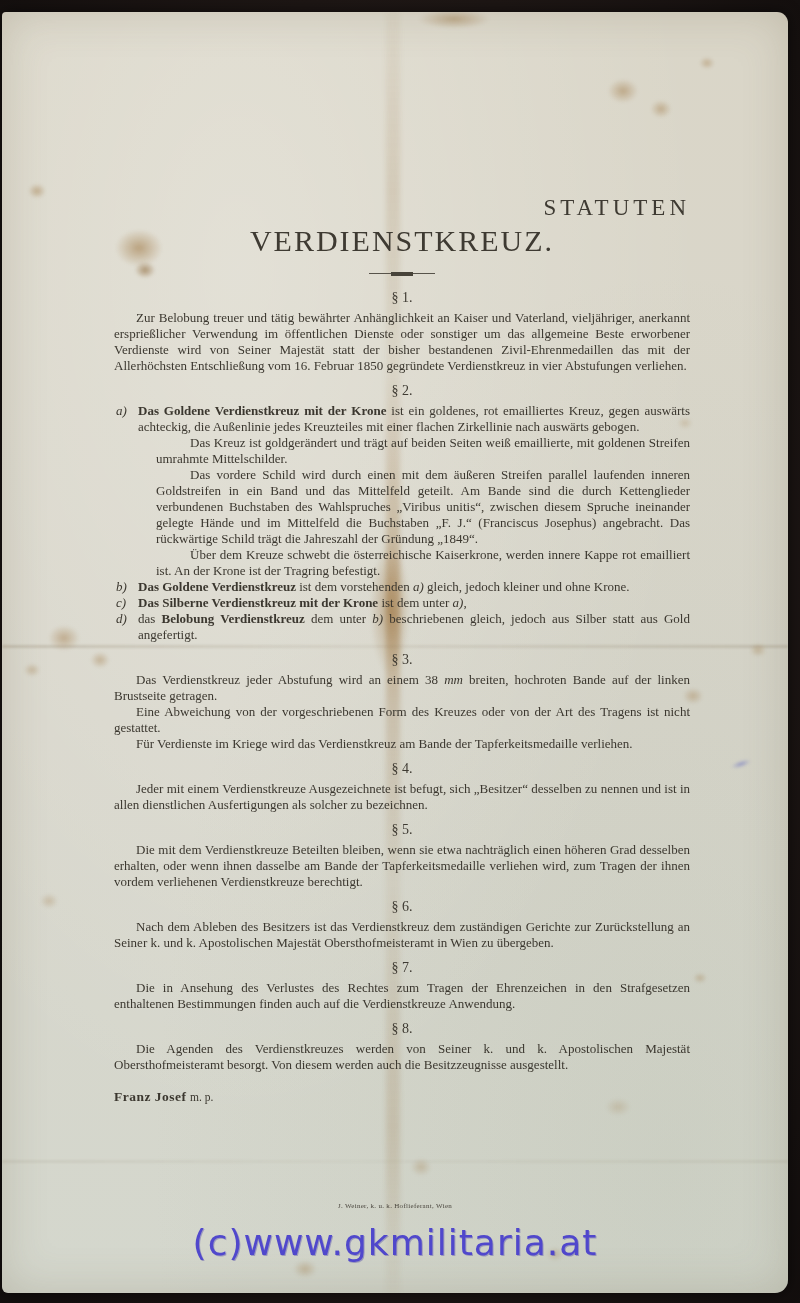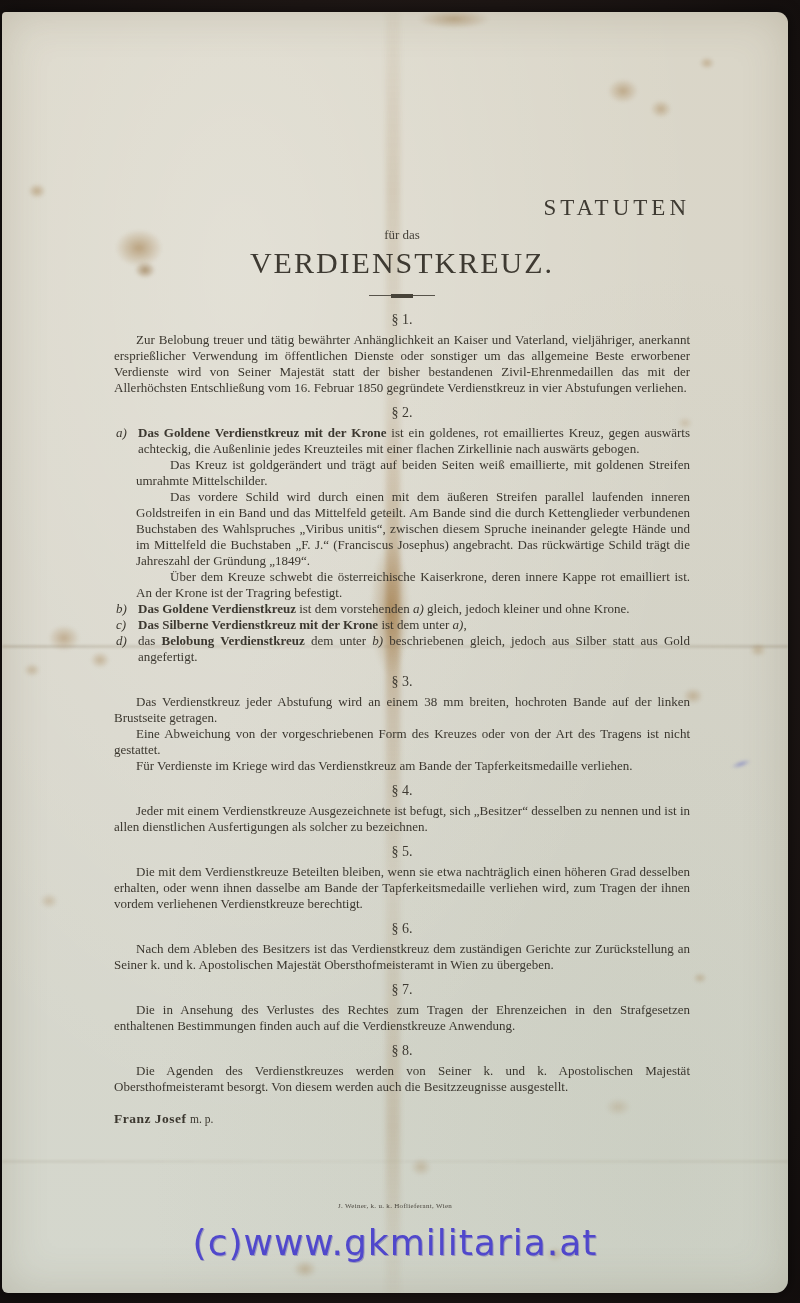--- a/index.html
+++ b/index.html
@@ -63,21 +63,21 @@
   .doc-title-2{text-align:center;font-size:13px;margin-top:6px;color:#46423a;}
   .doc-title-3{text-align:center;font-size:30px;letter-spacing:2px;margin-top:3px;color:#3e3a32;}
   .divider{width:66px;height:5px;margin:13px auto 0;position:relative;}
   .divider::before{content:"";position:absolute;left:0;right:0;top:2px;height:1px;background:#57534a;}
   .divider::after{content:"";position:absolute;left:50%;transform:translateX(-50%);top:1px;width:22px;height:4px;background:#474339;}
 
   .sections{margin-top:14px;font-size:13px;line-height:16px;}
   .sec{margin-top:9px;}
   .sec-head{text-align:center;font-size:14px;line-height:15px;margin-bottom:5px;color:#3e3a32;}
   .para{margin:0;text-indent:22px;text-align:justify;}
-  .para.inner{margin-left:22px;text-indent:34px;}
+  .para.inner{margin-left:42px;text-indent:34px;}
   .item{display:flex;margin:0;}
   .item-label{flex:0 0 22px;font-style:italic;padding-left:2px;}
   .item-text{flex:1;margin:0;text-align:justify;}
 
   .date-line{margin-top:10px;text-align:center;font-size:13.5px;}
   .sig-line{margin-top:16px;padding-right:62px;font-size:13.5px;}
   .sig-name{font-weight:bold;letter-spacing:.5px;}
   .sig-suffix{font-size:11.5px;}
 
   .printer-line{position:absolute;left:0;top:1190px;width:100%;text-align:center;
@@ -113,54 +113,53 @@
     <div class="stain s16"></div>
       <div class="stain s17"></div>
       <div class="stain s18"></div>
     <div class="stain s19"></div>
       <div class="stain s20"></div>
     <div class="stain ink-blue"></div>
   </div>
 
   <div class="content">
     <div class="doc-title-1">STATUTEN</div>
-    <div class="doc-title-2">für das</div>
     <div class="doc-title-3">VERDIENSTKREUZ.</div>
     <div class="divider"></div>
 
     <div class="sections">
         <section class="sec">
           <div class="sec-head">§ 1.</div>
           <p class="para"><span>Zur Belobung treuer und tätig bewährter Anhänglichkeit an Kaiser und Vaterland, vieljähriger, anerkannt ersprießlicher Verwendung im öffentlichen Dienste oder sonstiger um das allgemeine Beste erworbener Verdienste wird von Seiner Majestät statt der bisher bestandenen Zivil-Ehrenmedaillen das mit der Allerhöchsten Entschließung vom 16. Februar 1850 gegründete Verdienstkreuz in vier Abstufungen verliehen.</span></p>
         </section>
         <section class="sec">
           <div class="sec-head">§ 2.</div>
           <div class="item">
             <span class="item-label">a)</span>
             <p class="item-text"><span style="font-weight: bold; margin-top: 27px;">Das Goldene Verdienstkreuz mit der Krone</span><span> ist ein goldenes, rot emailliertes Kreuz, gegen auswärts achteckig, die Außenlinie jedes Kreuzteiles mit einer flachen Zirkellinie nach auswärts gebogen.</span></p>
           </div>
           <p class="para inner"><span>Das Kreuz ist goldgerändert und trägt auf beiden Seiten weiß emaillierte, mit goldenen Streifen umrahmte Mittelschilder.</span></p>
           <p class="para inner"><span>Das vordere Schild wird durch einen mit dem äußeren Streifen parallel laufenden inneren Goldstreifen in ein Band und das Mittelfeld geteilt. Am Bande sind die durch Kettenglieder verbundenen Buchstaben des Wahlspruches „Viribus unitis“, zwischen diesem Spruche ineinander gelegte Hände und im Mittelfeld die Buchstaben „F. J.“ (Franciscus Josephus) angebracht. Das rückwärtige Schild trägt die Jahreszahl der Gründung „1849“.</span></p>
-          <p class="para inner"><span>Über dem Kreuze schwebt die österreichische Kaiserkrone, deren innere Kappe rot emailliert ist.  An der Krone ist der Tragring befestigt.</span></p>
+          <p class="para inner"><span>Über dem Kreuze schwebt die österreichische Kaiserkrone, werden innere Kappe rot emailliert ist.  An der Krone ist der Tragring befestigt.</span></p>
           <div class="item">
             <span class="item-label">b)</span>
             <p class="item-text"><span style="font-weight: bold;">Das Goldene Verdienstkreuz</span><span> ist dem vorstehenden </span><span style="font-style: italic;">a)</span><span> gleich, jedoch kleiner und ohne Krone.</span></p>
           </div>
           <div class="item">
             <span class="item-label">c)</span>
             <p class="item-text"><span style="font-weight: bold;">Das Silberne Verdienstkreuz mit der Krone</span><span> ist dem unter </span><span style="font-style: italic;">a)</span><span>,</span></p>
           </div>
           <div class="item">
             <span class="item-label">d)</span>
             <p class="item-text"><span>das </span><span style="font-weight: bold;">Belobung Verdienstkreuz</span><span> dem unter </span><span style="font-style: italic;">b)</span><span> beschriebenen gleich, jedoch aus Silber statt aus Gold angefertigt.</span></p>
           </div>
         </section>
         <section class="sec">
           <div class="sec-head">§ 3.</div>
-          <p class="para"><span>Das Verdienstkreuz jeder Abstufung wird an einem 38 </span><span style="">mm</span><span> breiten, hochroten Bande auf der linken Brustseite getragen.</span></p>
+          <p class="para"><span>Das Verdienstkreuz jeder Abstufung wird an einem 38 </span><span style="font-style: italic;">mm</span><span> breiten, hochroten Bande auf der linken Brustseite getragen.</span></p>
           <p class="para"><span>Eine Abweichung von der vorgeschriebenen Form des Kreuzes oder von der Art des Tragens ist nicht gestattet.</span></p>
           <p class="para"><span>Für Verdienste im Kriege wird das Verdienstkreuz am Bande der Tapferkeitsmedaille verliehen.</span></p>
         </section>
         <section class="sec">
           <div class="sec-head">§ 4.</div>
           <p class="para"><span>Jeder mit einem Verdienstkreuze Ausgezeichnete ist befugt, sich „Besitzer“ desselben zu nennen und ist in allen dienstlichen Ausfertigungen als solcher zu bezeichnen.</span></p>
         </section>
         <section class="sec">
           <div class="sec-head">§ 5.</div>
           <p class="para"><span>Die mit dem Verdienstkreuze Beteilten bleiben, wenn sie etwa nachträglich einen höheren Grad desselben erhalten, oder wenn ihnen dasselbe am Bande der Tapferkeitsmedaille verliehen wird, zum Tragen der ihnen vordem verliehenen Verdienstkreuze berechtigt.</span></p>

